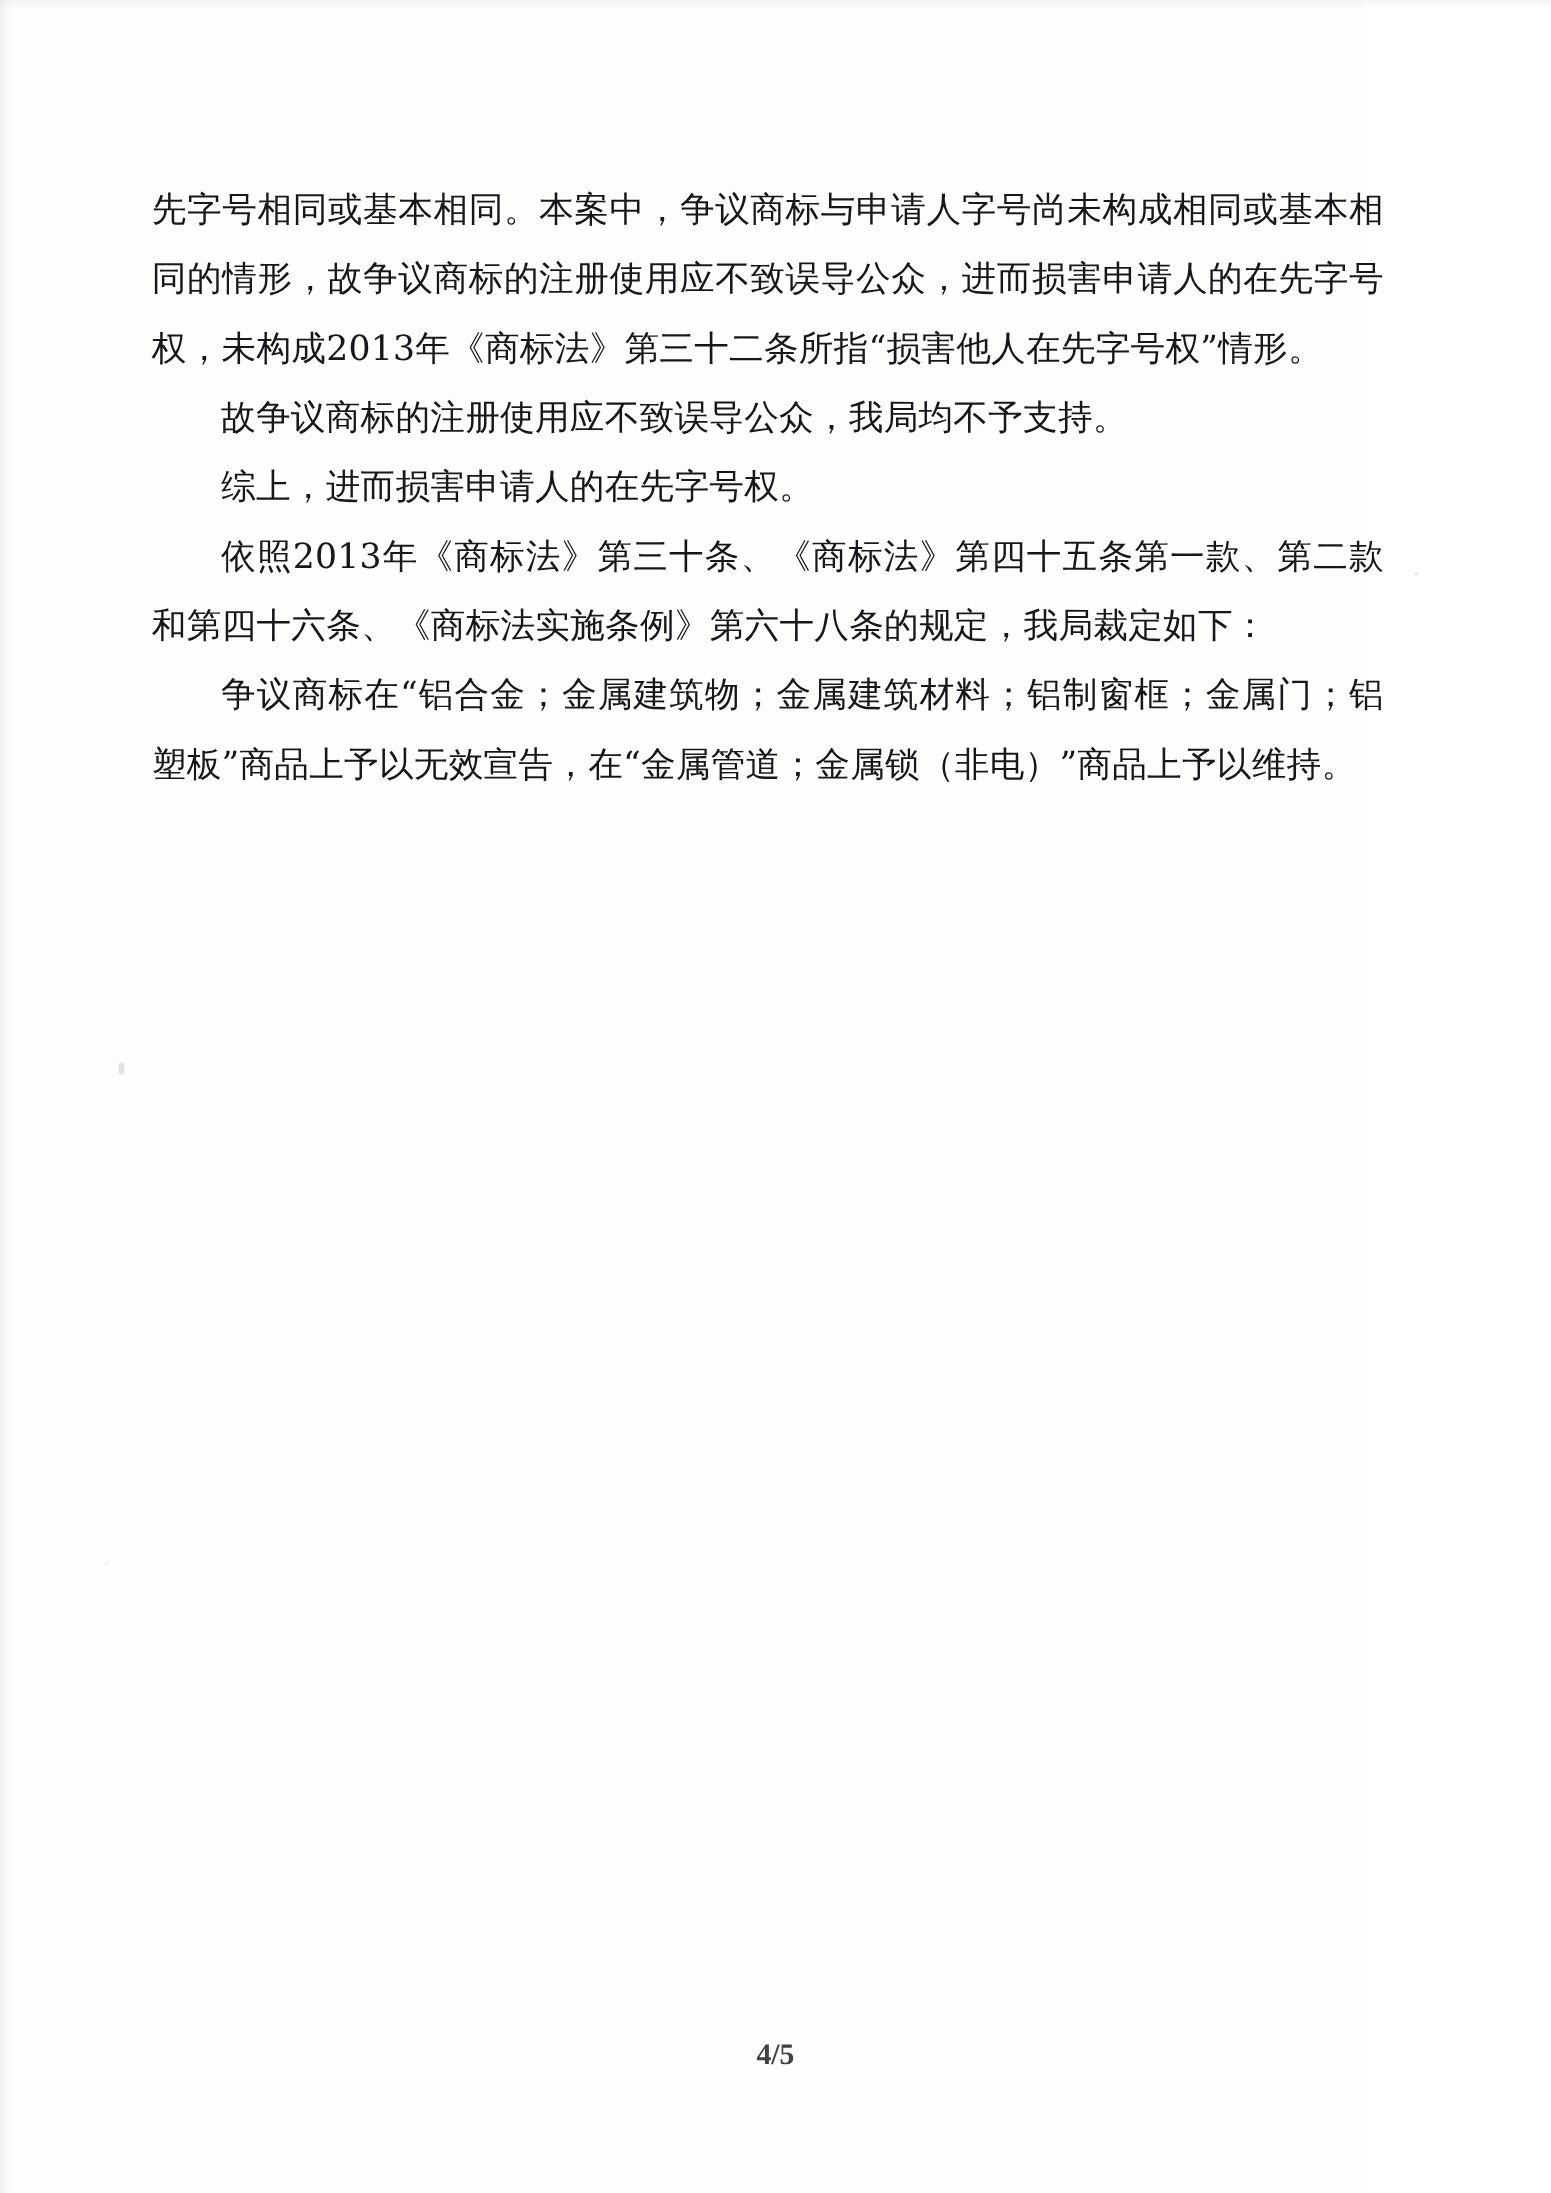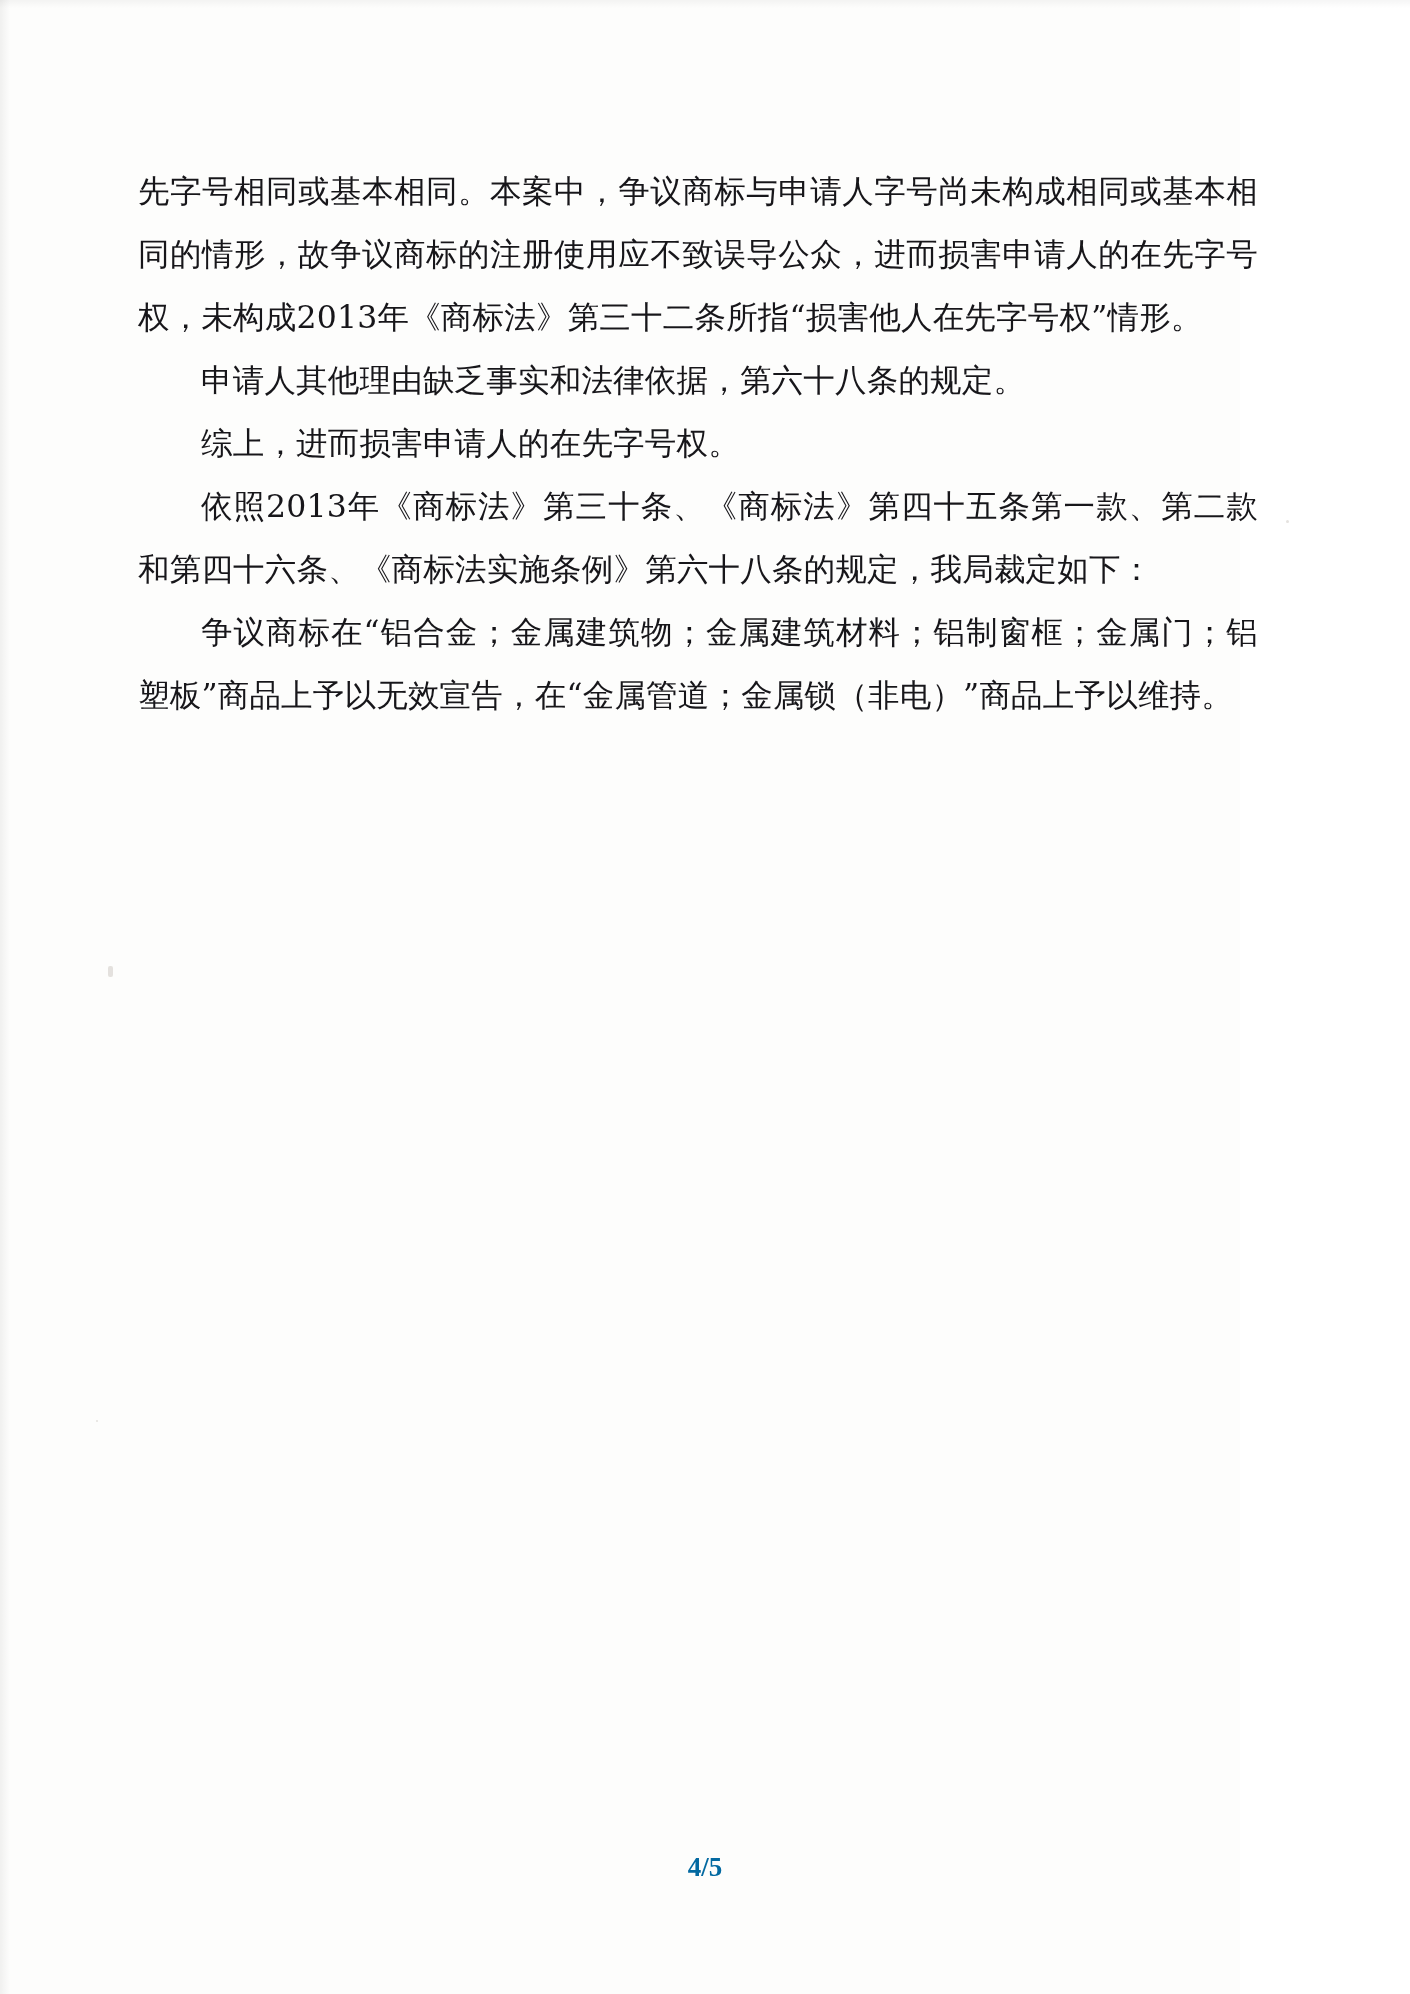--- a/index.html
+++ b/index.html
@@ -41,21 +41,21 @@
   .para.indent {
     text-indent: 63px;
   }
   .page-number {
     position: absolute;
     left: 0;
     top: 1852px;
     width: 1410px;
     text-align: center;
     font-size: 27px;
-    color: #0369a1;
+    color: #404040;
     font-weight: bold;
     font-family: "Liberation Serif", serif;
   }
   .speck {
     position: absolute;
     background: #cfcac4;
     opacity: 0.55;
   }
   .speck.s1 { left: 108px; top: 966px; width: 5px; height: 11px; border-radius: 2px; }
   .speck.s2 { left: 1286px; top: 520px; width: 3px; height: 3px; border-radius: 50%; }
@@ -74,21 +74,21 @@
 </head>
 <body>
 
 <div class="page">
 
   <div class="edge-shadow-left"></div>
   <div class="edge-shadow-top"></div>
 
   <div class="doc-body">
     <p class="para">先字号相同或基本相同。本案中，争议商标与申请人字号尚未构成相同或基本相同的情形，故争议商标的注册使用应不致误导公众，进而损害申请人的在先字号权，未构成2013年《商标法》第三十二条所指“损害他人在先字号权”情形。</p>
-    <p class="para indent">申请人其他理由缺乏事实和法律依据，第六十八条的规定。</p>
+    <p class="para indent">故争议商标的注册使用应不致误导公众，我局均不予支持。</p>
     <p class="para indent">综上，进而损害申请人的在先字号权。</p>
     <p class="para indent">依照2013年《商标法》第三十条、《商标法》第四十五条第一款、第二款和第四十六条、《商标法实施条例》第六十八条的规定，我局裁定如下：</p>
     <p class="para indent">争议商标在“铝合金；金属建筑物；金属建筑材料；铝制窗框；金属门；铝塑板”商品上予以无效宣告，在“金属管道；金属锁（非电）”商品上予以维持。</p>
   </div>
 
   <div class="speck s1"></div>
   <div class="speck s2"></div>
   <div class="speck s3"></div>
 
   <div class="page-number">4/5</div>

